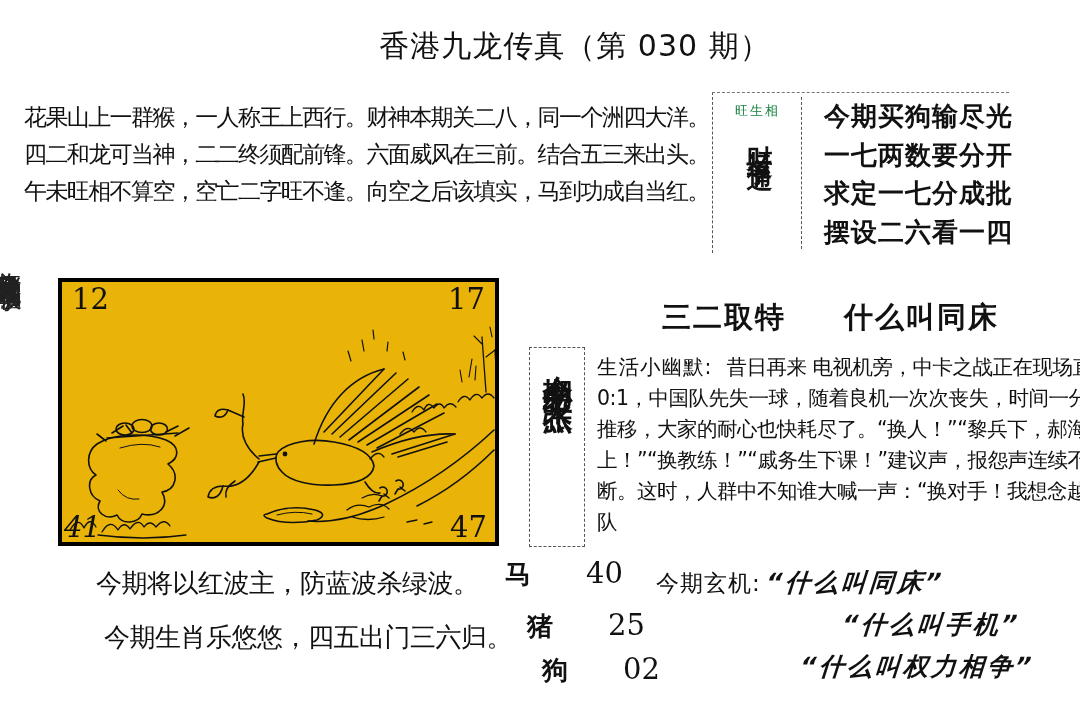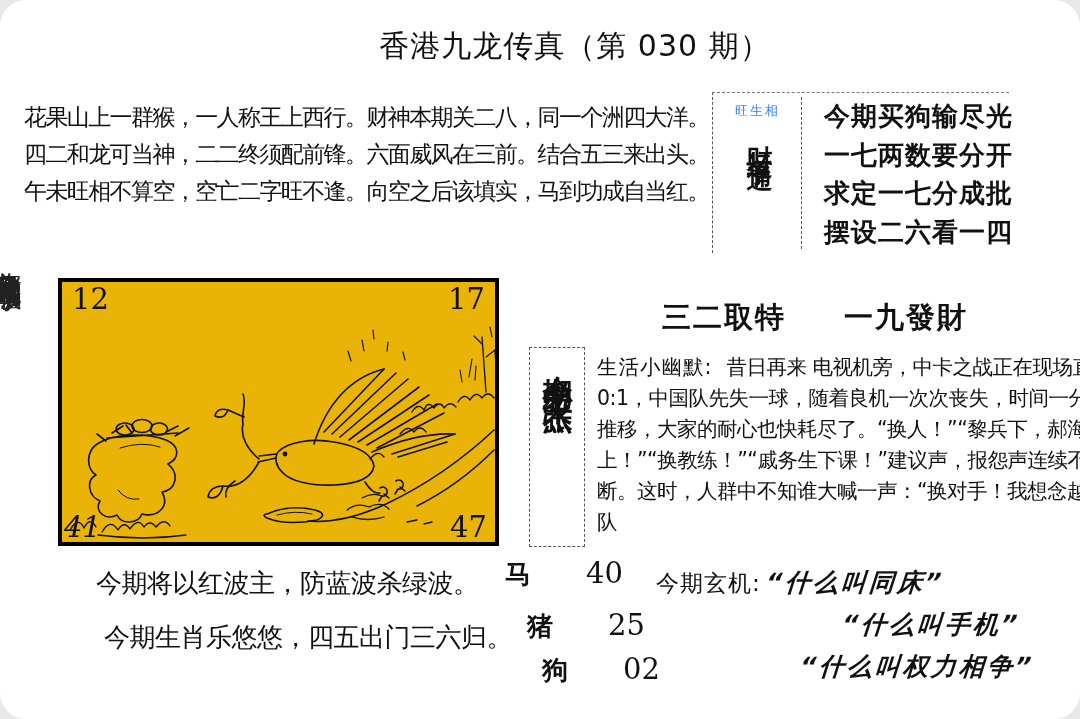--- a/index.html
+++ b/index.html
@@ -1,37 +1,37 @@
 <!DOCTYPE html>
 <html><head>
 <meta charset="utf-8">
 <style>
   html,body{margin:0;padding:0;background:#e8e8e8;}
   .canvas{
     position:relative;width:1080px;height:719px;background:#ffffff;
-    color:#111;font-family:"DejaVu Sans",sans-serif;overflow:hidden;border-radius:26px;
+    color:#111;font-family:"DejaVu Sans",sans-serif;overflow:hidden;
   }
   .abs{position:absolute;}
   .v{writing-mode:vertical-rl;text-orientation:upright;}
 
   .title{
     left:0;right:0;top:26px;text-align:center;
     font-size:30px;letter-spacing:1px;font-weight:500;padding-left:70px;
   }
   .verses{
     left:24px;top:99px;width:690px;
     font-size:23px;letter-spacing:-1.6px;line-height:37px;font-weight:500;
     white-space:nowrap;
   }
 
   .fortune-box{
     left:712px;top:92px;width:296px;height:160px;
     border-left:1px dashed #555;border-top:1px dashed #777;
   }
-  .fortune-label{left:22px;top:9px;font-size:13px;letter-spacing:2px;color:#3b82f6;}
+  .fortune-label{left:22px;top:9px;font-size:13px;letter-spacing:2px;color:#15803d;}
   .fortune-vtitle{
     left:34px;top:32px;height:122px;font-size:26px;font-weight:700;
     letter-spacing:6px;line-height:26px;
   }
   .fortune-lines{
     position:absolute;left:88px;top:4px;height:152px;padding-left:22px;
     border-left:1px dashed #555;
     font-size:26px;line-height:38.5px;font-weight:600;letter-spacing:1px;
     white-space:nowrap;
   }
@@ -177,21 +177,21 @@
       <path d="M300,216 q10,-6 20,-2" stroke-width="1.1"></path>
     </svg>
     <div class="corner tl">12</div>
     <div class="corner tr">17</div>
     <div class="corner bl">41</div>
     <div class="corner br">47</div>
   </div>
 
   <div class="abs take-row">
     <span>三二取特</span>
-    <span>一九發財</span>
+    <span>什么叫同床</span>
   </div>
 
   <div class="abs mustwin-box">
     <div class="v mustwin-title">今期必中</div>
     <div class="v mustwin-name">张杰</div>
   </div>
 
   <div class="abs humor">
     <div>
       <span class="humor-label">生活小幽默:</span>

